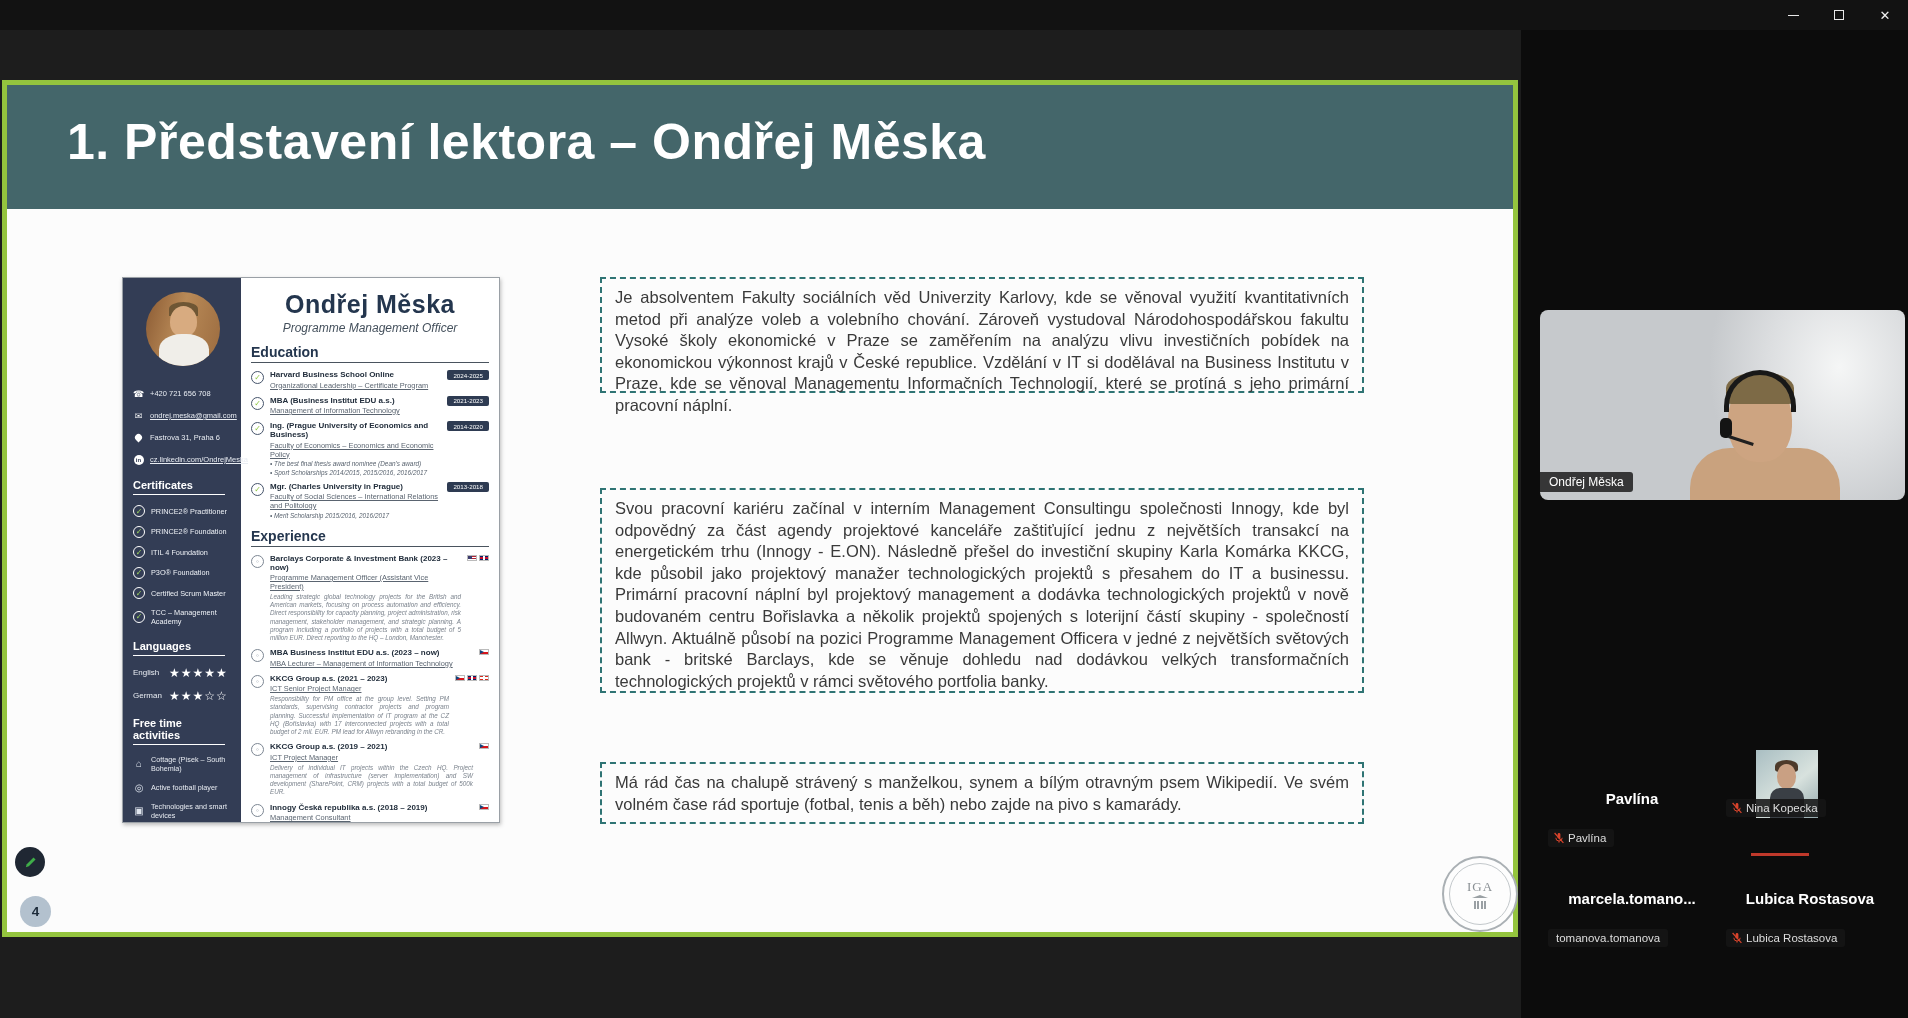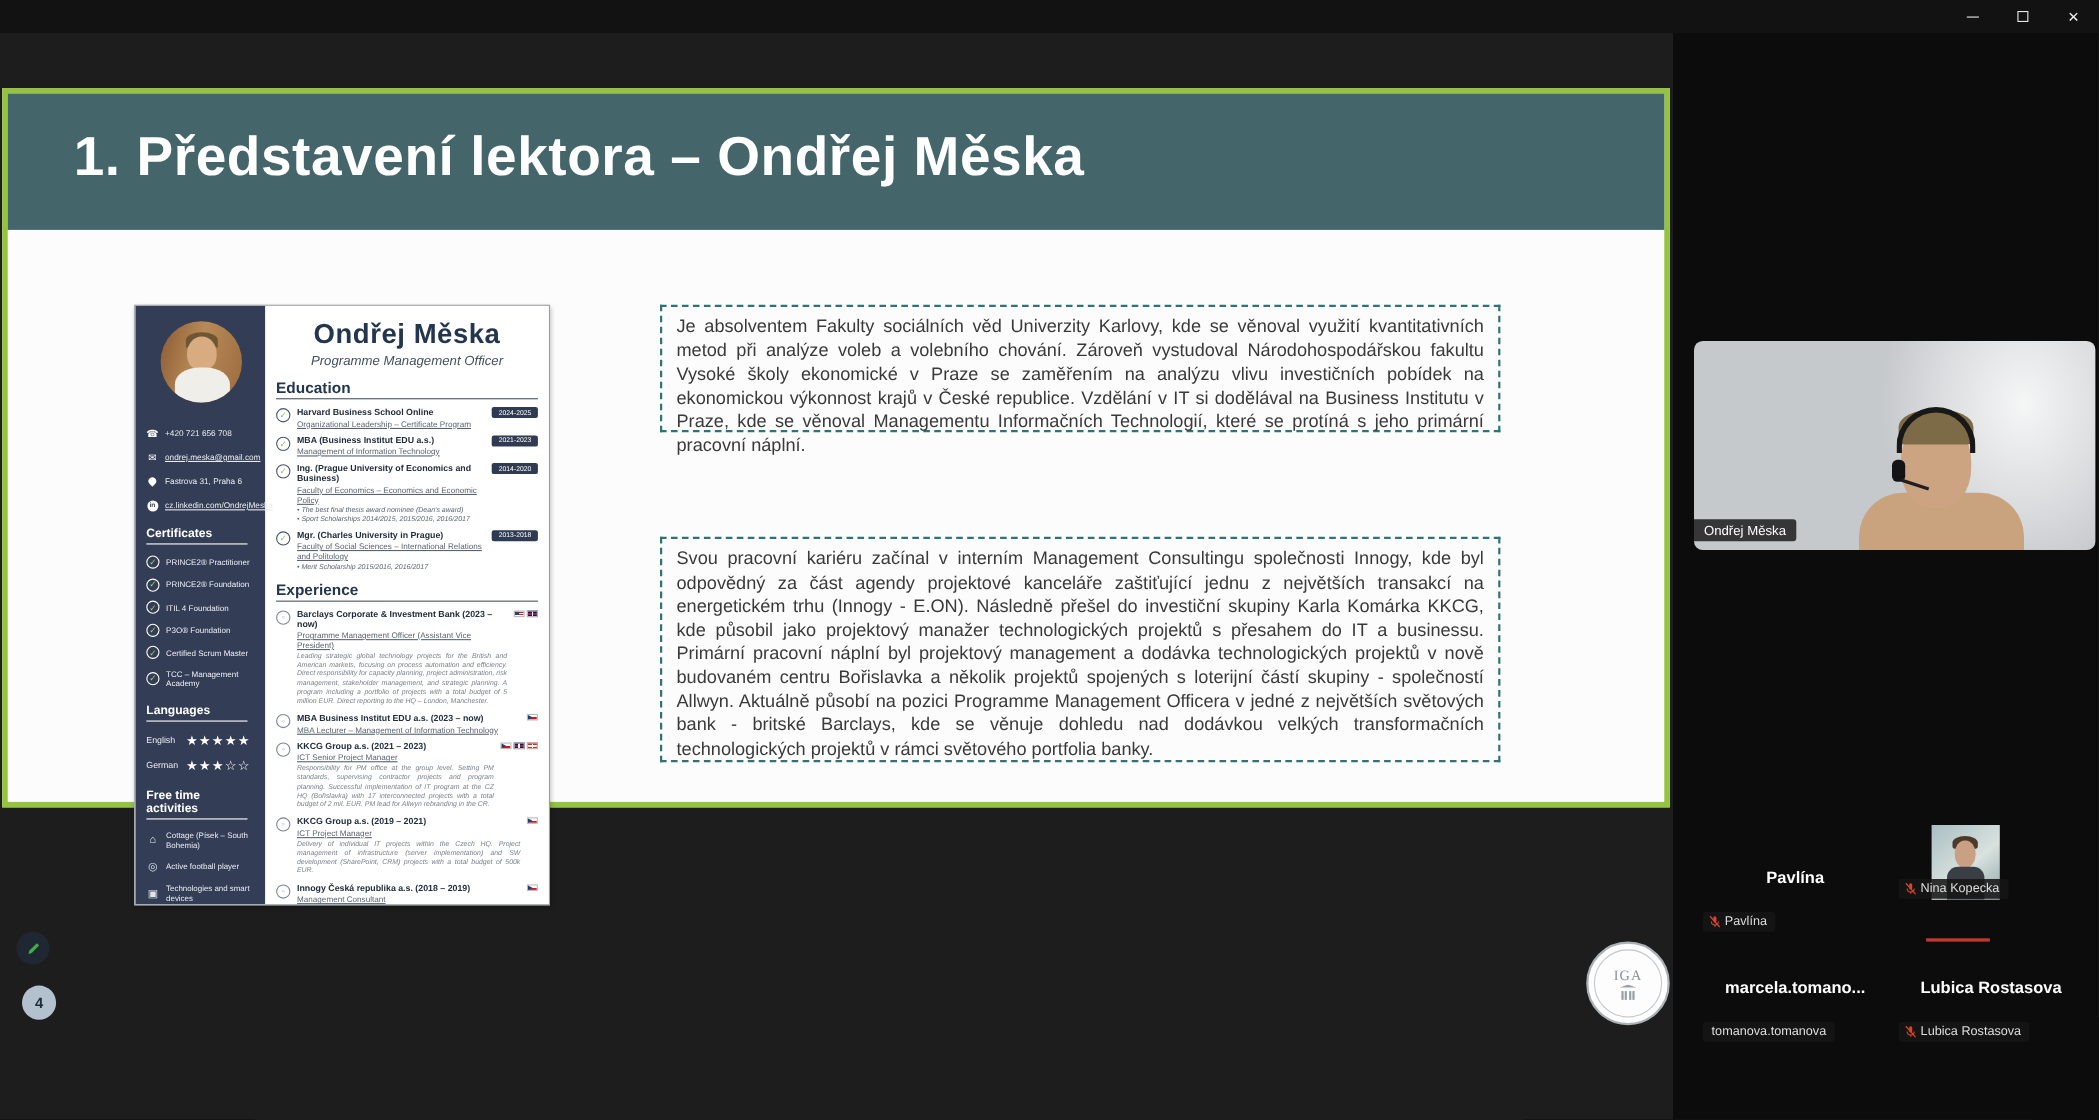--- a/index.html
+++ b/index.html
@@ -8,21 +8,21 @@
 
   
   .titlebar{position:absolute;left:0;top:0;width:1908px;height:30px;background:#121212;}
   .winbtns{position:absolute;right:0;top:0;height:30px;display:flex;}
   .winbtn{width:46px;height:30px;display:flex;align-items:center;justify-content:center;cursor:default;}
   .minbar{width:11px;height:1px;background:#e8e8e8;}
   .maxbox{width:10px;height:10px;border:1px solid #e8e8e8;}
   .closex{color:#efefef;font-size:13px;line-height:1;}
 
   
-  .slide{position:absolute;left:2px;top:80px;width:1516px;height:654px;border:5px solid #94c43e;background:#fcfcfc;}
+  .slide{position:absolute;left:2px;top:80px;width:1516px;height:857px;border:5px solid #94c43e;background:#fcfcfc;}
   .slide-header{position:absolute;left:0;top:0;width:1506px;height:124px;background:#44666a;}
   .slide-title{position:absolute;left:60px;top:28px;color:#fff;font-size:50px;font-weight:bold;letter-spacing:.5px;}
 
   .dashedbox{position:absolute;left:593px;width:764px;border:2px dashed #2f7474;padding:8px 13px;color:#3a3a3a;
     font-size:16.5px;line-height:21.6px;text-align:justify;}
 
   
   .cv{position:absolute;left:115px;top:192px;width:378px;height:546px;background:#fff;border:1px solid #9aa0a6;
       box-shadow:1px 2px 4px rgba(0,0,0,.25);display:flex;overflow:hidden;}
   .cv-side{width:118px;background:#333d55;color:#fff;flex:none;padding:12px 8px 0 10px;}
@@ -307,20 +307,21 @@
           <span class="flags">
               <span class="flag cz"></span>
             </span>
         </div>
 
       </div>
     </div>
 
     <div class="dashedbox" style="top:192px;height:116px;">Je absolventem Fakulty sociálních věd Univerzity Karlovy, kde se věnoval využití kvantitativních metod při analýze voleb a volebního chování. Zároveň vystudoval Národohospodářskou fakultu Vysoké školy ekonomické v Praze se zaměřením na analýzu vlivu investičních pobídek na ekonomickou výkonnost krajů v České republice. Vzdělání v IT si dodělával na Business Institutu v Praze, kde se věnoval Managementu Informačních Technologií, které se protíná s jeho primární pracovní náplní.</div>
     <div class="dashedbox" style="top:403px;height:205px;">Svou pracovní kariéru začínal v interním Management Consultingu společnosti Innogy, kde byl odpovědný za část agendy projektové kanceláře zaštiťující jednu z největších transakcí na energetickém trhu (Innogy - E.ON). Následně přešel do investiční skupiny Karla Komárka KKCG, kde působil jako projektový manažer technologických projektů s přesahem do IT a businessu. Primární pracovní náplní byl projektový management a dodávka technologických projektů v nově budovaném centru Bořislavka a několik projektů spojených s loterijní částí skupiny - společností Allwyn. Aktuálně působí na pozici Programme Management Officera v jedné z největších světových bank - britské Barclays, kde se věnuje dohledu nad dodávkou velkých transformačních technologických projektů v rámci světového portfolia banky.</div>
+    <div class="dashedbox" style="top:677px;height:62px;">Má rád čas na chalupě strávený s manželkou, synem a bílým otravným psem Wikipedií. Ve svém volném čase rád sportuje (fotbal, tenis a běh) nebo zajde na pivo s kamarády.</div>
 
     <div class="pencil-btn">
       <svg width="15" height="15" viewBox="0 0 16 16">
           <path d="M3 13l1-3.2 7.2-7.2 2.2 2.2-7.2 7.2L3 13z" fill="#3fae49"></path>
         </svg>
     </div>
     <div class="page-bubble">4</div>
     <div class="iga">
       <div class="iga-inner">
         <span class="iga-txt">IGA</span>

